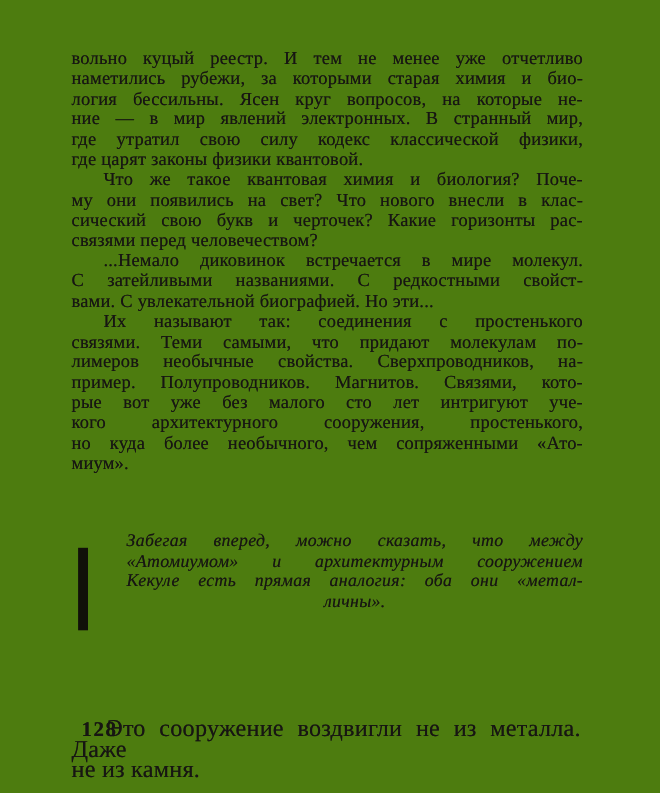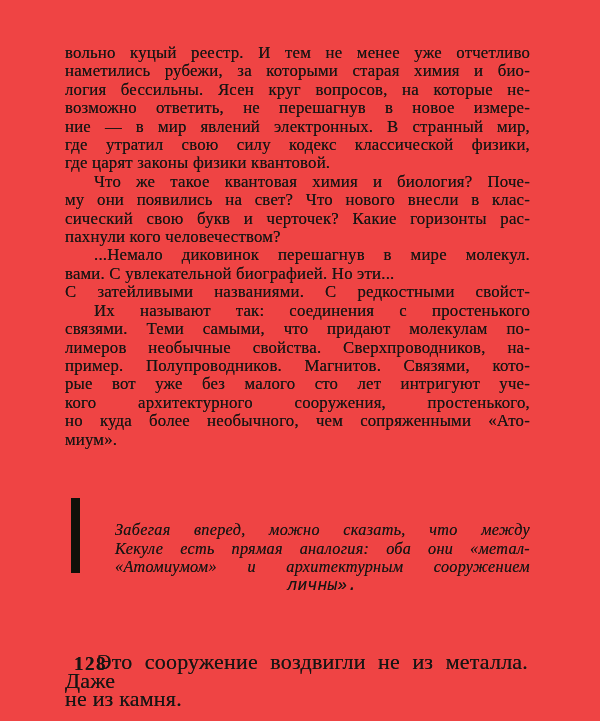--- a/index.html
+++ b/index.html
@@ -4,47 +4,47 @@
 <style>
   html, body {
     margin: 0;
     padding: 0;
     background: #ffffff;
   }
   .page {
     position: relative;
     width: 600px;
     height: 721px;
-    background: #ef4444;
+    background: #4d7c0f;
     overflow: hidden;
     font-family: "Liberation Serif", "DejaVu Serif", serif;
     color: #171513;
   }
   .textblock { position: absolute; }
 
   
   .body-block {
     left: 65px;
     top: 44px;
     width: 465px;
     font-size: 16.8px;
     line-height: 18.4px;
     letter-spacing: 0.2px;
     text-shadow: 0 0 0.5px rgba(23,21,19,0.75); 
   }
 
   .line { text-align: justify; text-align-last: justify; white-space: normal; }
   .line.left   { text-align: center;   text-align-last: left; }
-  .line.center { text-align: center; text-align-last: center; font-family: Liberation Mono, monospace; }
+  .line.center { text-align: center; text-align-last: center; }
   .line.indent { text-indent: 29px; }
 
   
   .quote-block {
     left: 115px;
-    top: 521px;
+    top: 482px;
     width: 415px;
     font-size: 16.2px;
     line-height: 18.6px;
     font-style: italic;
     letter-spacing: 0.3px;
     text-shadow: 0 0 0.5px rgba(23,21,19,0.7);
   }
   .quote-bar {
     position: absolute;
     left: 71px;
@@ -80,47 +80,46 @@
 </style>
 </head>
 <body>
 
 <div class="page">
 
   <div class="textblock body-block">
       <div class="line justify">вольно куцый реестр. И тем не менее уже отчетливо</div>
       <div class="line justify">наметились рубежи, за которыми старая химия и био-</div>
       <div class="line justify">логия бессильны. Ясен круг вопросов, на которые не-</div>
-      <div class="line justify">возможно ответить, не перешагнув в новое измере-</div>
       <div class="line justify">ние — в мир явлений электронных. В странный мир,</div>
       <div class="line justify">где утратил свою силу кодекс классической физики,</div>
       <div class="line left">где царят законы физики квантовой.</div>
       <div class="line justify indent">Что же такое квантовая химия и биология? Поче-</div>
       <div class="line justify">му они появились на свет? Что нового внесли в клас-</div>
       <div class="line justify">сический свою букв и черточек? Какие горизонты рас-</div>
-      <div class="line left">пахнули кого человечеством?</div>
-      <div class="line justify indent">...Немало диковинок перешагнув в мире молекул.</div>
+      <div class="line left">связями перед человечеством?</div>
+      <div class="line justify indent">...Немало диковинок встречается в мире молекул.</div>
+      <div class="line justify">С затейливыми названиями. С редкостными свойст-</div>
       <div class="line left">вами. С увлекательной биографией. Но эти...</div>
-      <div class="line justify">С затейливыми названиями. С редкостными свойст-</div>
       <div class="line justify indent">Их называют так: соединения с простенького</div>
       <div class="line justify">связями. Теми самыми, что придают молекулам по-</div>
       <div class="line justify">лимеров необычные свойства. Сверхпроводников, на-</div>
       <div class="line justify">пример. Полупроводников. Магнитов. Связями, кото-</div>
       <div class="line justify">рые вот уже без малого сто лет интригуют уче-</div>
       <div class="line justify">кого архитектурного сооружения, простенького,</div>
       <div class="line justify">но куда более необычного, чем сопряженными «Ато-</div>
       <div class="line left">миум».</div>
     </div>
 
   <div class="quote-bar"></div>
 
   <div class="textblock quote-block">
       <div class="line justify">Забегая вперед, можно сказать, что между</div>
+      <div class="line justify">«Атомиумом» и архитектурным сооружением</div>
       <div class="line justify">Кекуле есть прямая аналогия: оба они «метал-</div>
-      <div class="line justify">«Атомиумом» и архитектурным сооружением</div>
       <div class="line center">личны».</div>
     </div>
 
   <div class="textblock closing-block">
       <div class="line justify indent">Это сооружение воздвигли не из металла. Даже</div>
       <div class="line left">не из камня.</div>
     </div>
 
   <div class="page-number">128</div>
 

